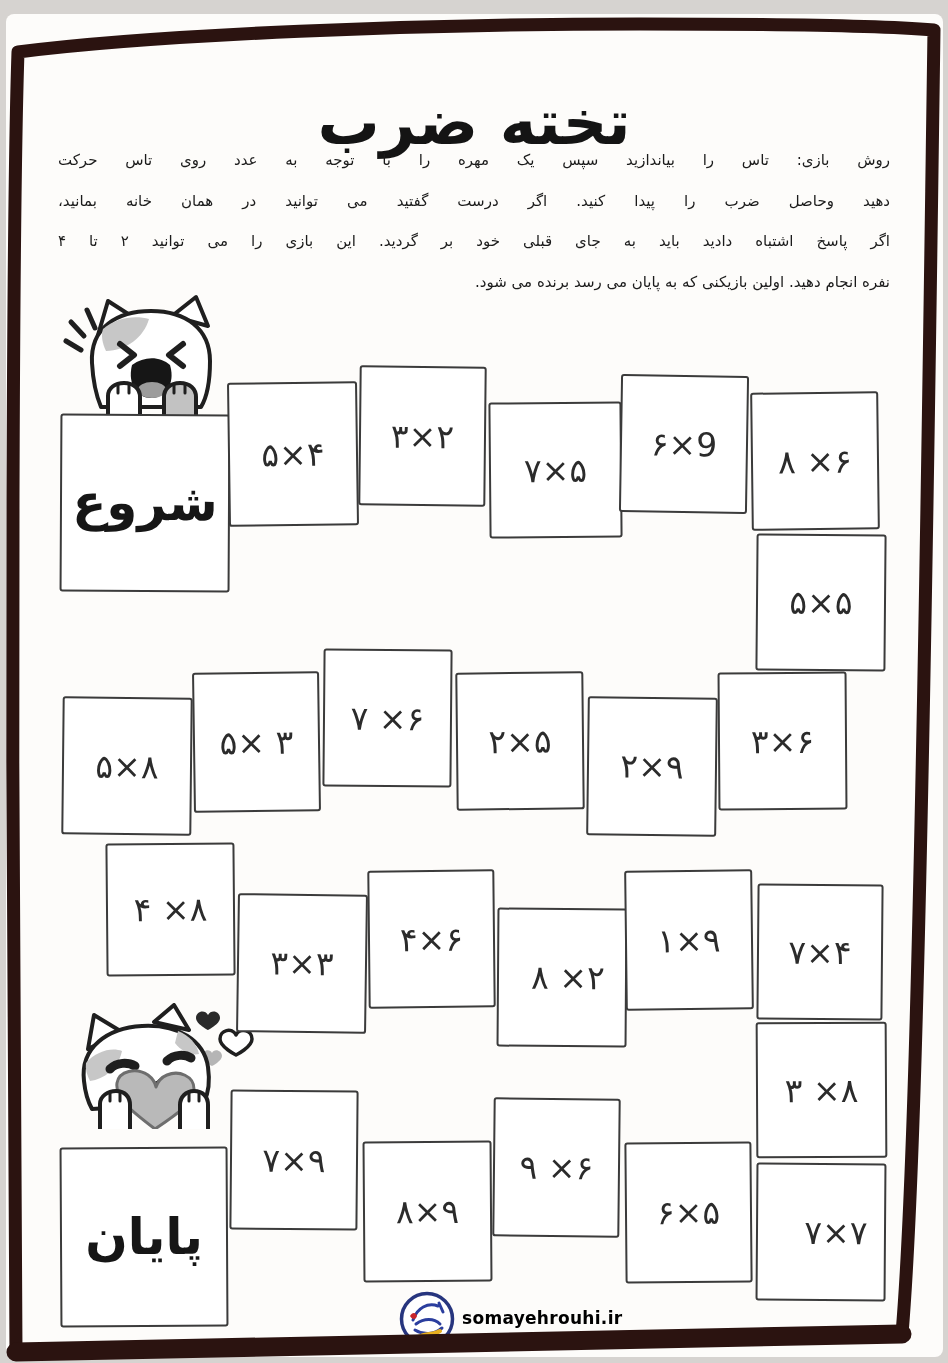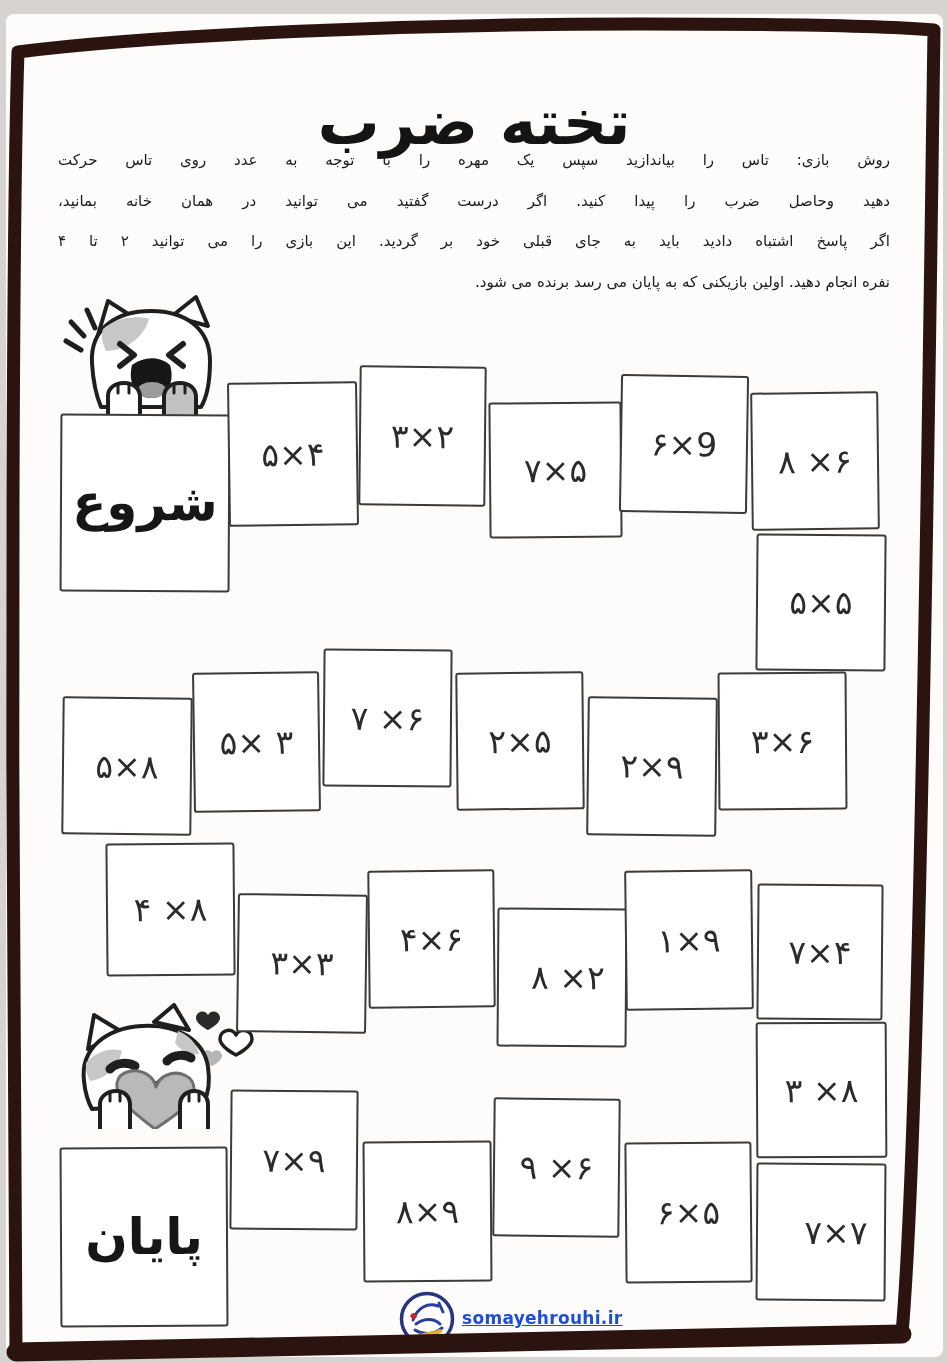--- a/index.html
+++ b/index.html
@@ -40,21 +40,21 @@
   }
   .cell--start .cell-label,.cell--end .cell-label{
     font-size:50px;font-weight:bold;color:#161616;letter-spacing:0;
   }
   .cat{position:absolute;z-index:3}
   .cat-top{left:56px;top:293px;width:182px;height:124px}
   .cat-bottom{left:60px;top:1003px;width:205px;height:126px}
   .logo{position:absolute;left:398px;top:1290px;width:58px;height:58px;z-index:6}
   .watermark{
     position:absolute;left:462px;top:1308px;z-index:6;
-    font-size:17px;font-weight:bold;color:#1d4ed8;letter-spacing:0.3px;text-decoration:underline;
+    font-size:17px;font-weight:bold;color:#000000;letter-spacing:0.3px;
   }
 </style>
 </head>
 <body>
 
 <div class="page"></div>
 
 <h1 class="title">تخته ضرب</h1>
 
 <div class="instructions">

